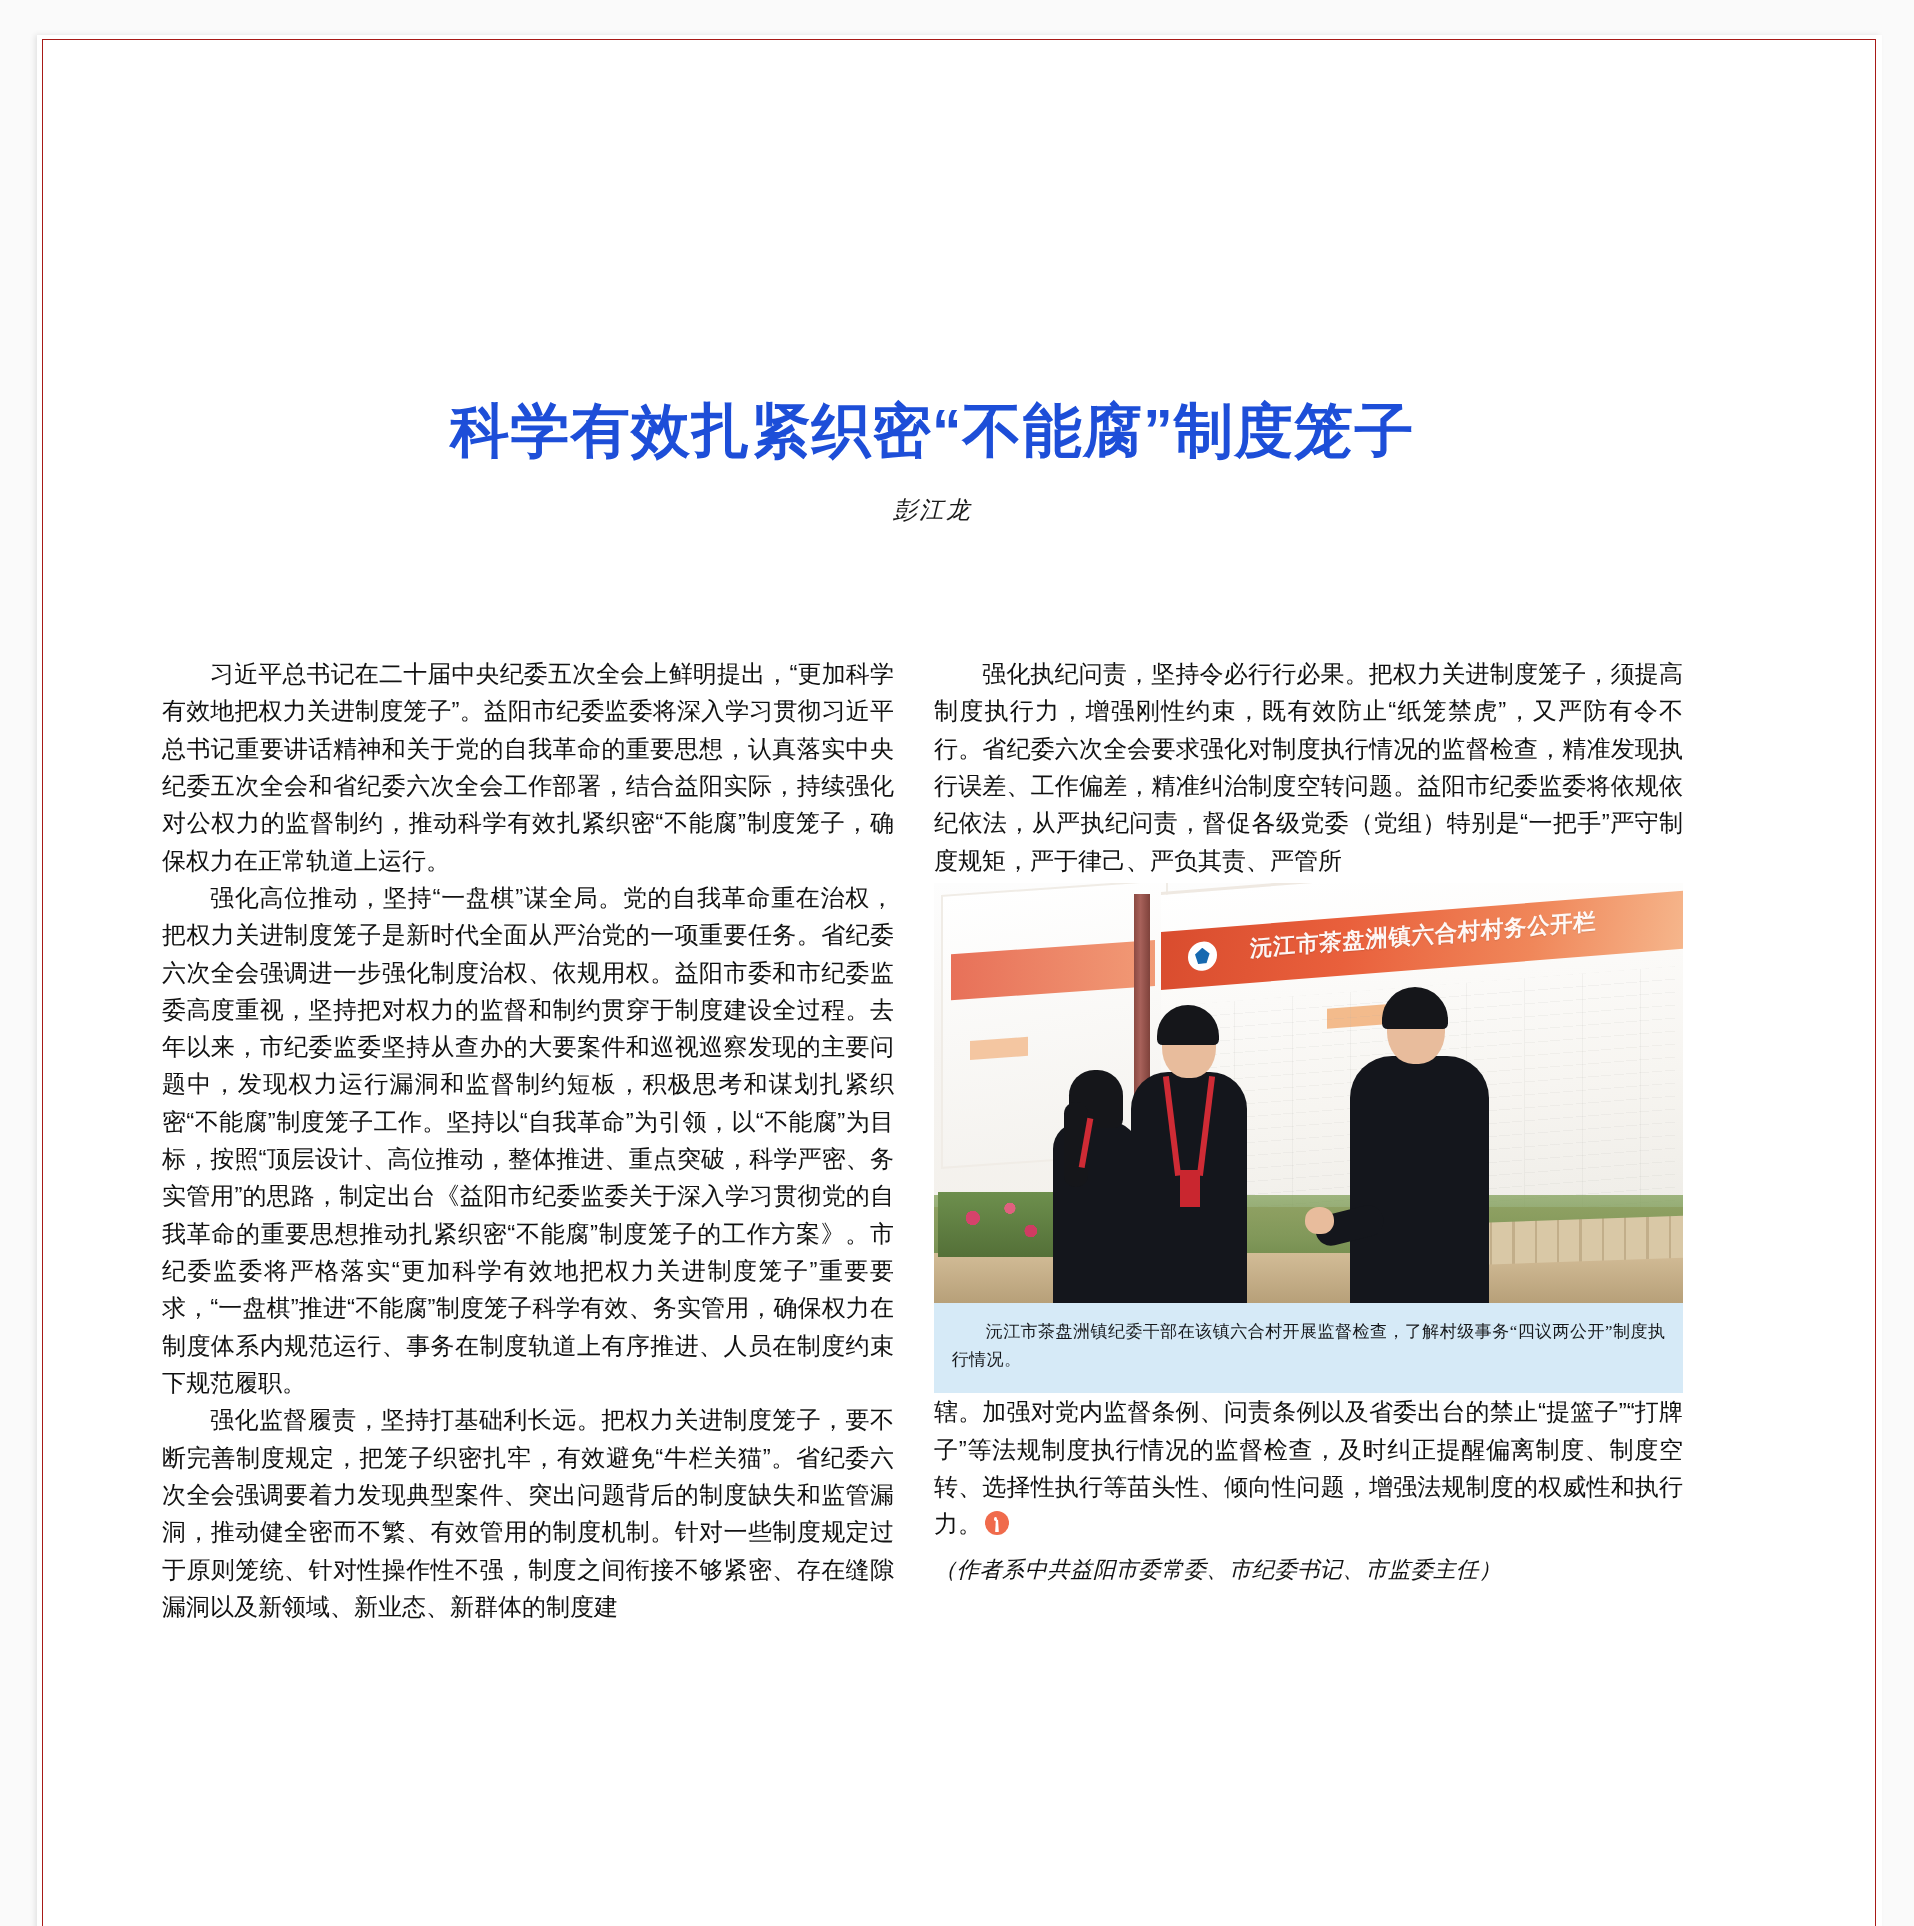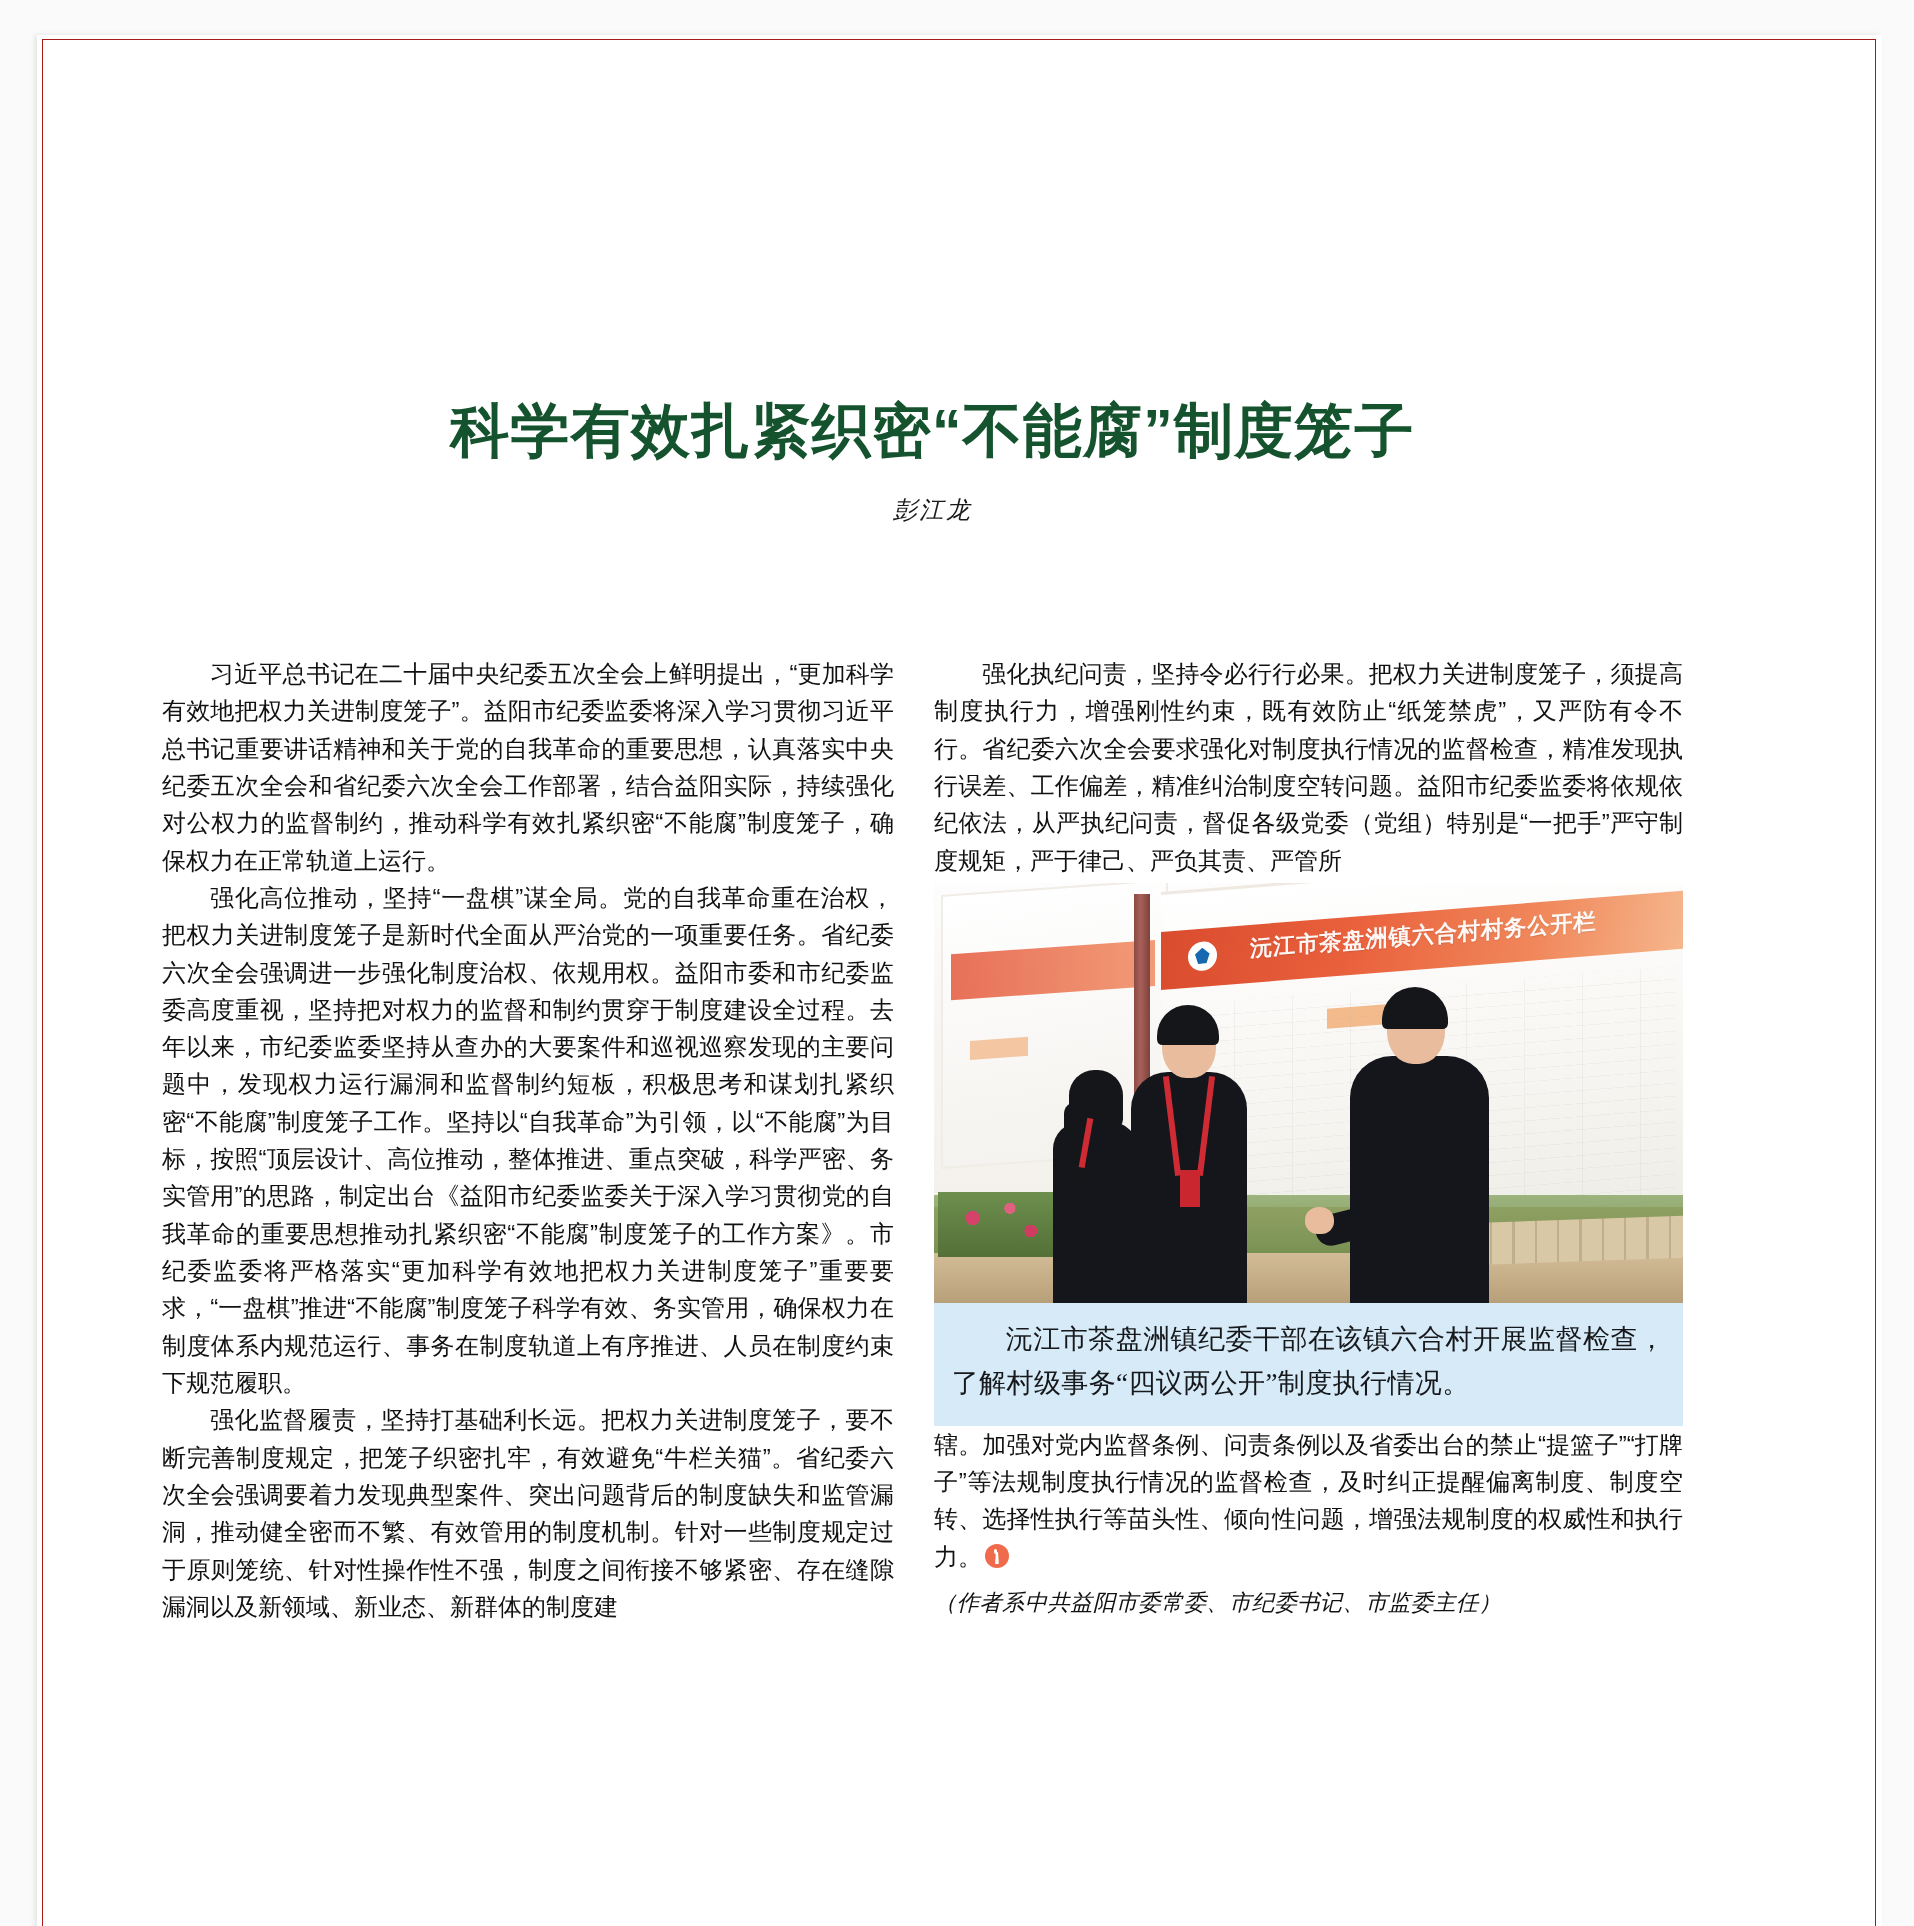--- a/index.html
+++ b/index.html
@@ -37,21 +37,21 @@
   
   .content {
     position: absolute;
     left: 162px;
     top: 397px;
     width: 1541px;
   }
   
   .headline {
     text-align: center;
-    color: #14532d;
+    color: #1d4ed8;
     font-size: 59px;
     font-weight: bold;
     letter-spacing: 1.2px;
     line-height: 1.18;
     margin: 0 0 0 0;
     white-space: nowrap;
   }
   .byline {
     text-align: center;
     margin-top: 27px;
@@ -192,21 +192,21 @@
   .p-head { position:absolute; border-radius:48% 48% 45% 45%; background:#e8bc9c; }
   .p-hair { position:absolute; background:#15161a; }
   .p-lanyard { position:absolute; background:#cf2b35; }
   .p-badge { position:absolute; background:#c9262f; }
 
   
   .caption {
     background: #d6eaf7;
     padding: 15.4px 17.7px 20px 17.7px;
     font-family: "Liberation Serif", "DejaVu Serif", serif;
-    font-size: 27px;
+    font-size: 17px;
     line-height: 1.62;
     color: #16181b;
     text-align: justify;
     text-indent: 2em;
     letter-spacing: 0.4px;
   }
   .after-figure { margin-top: 16px; }
 
   
   .endmark {

